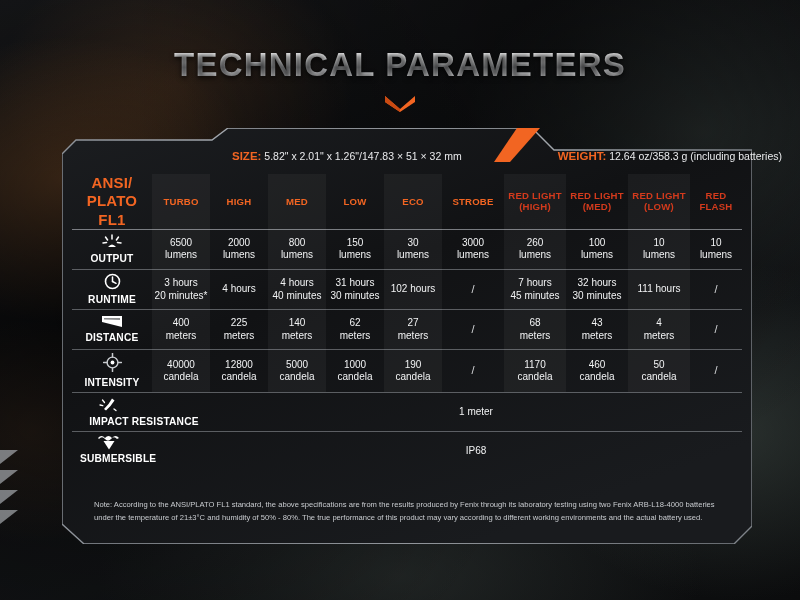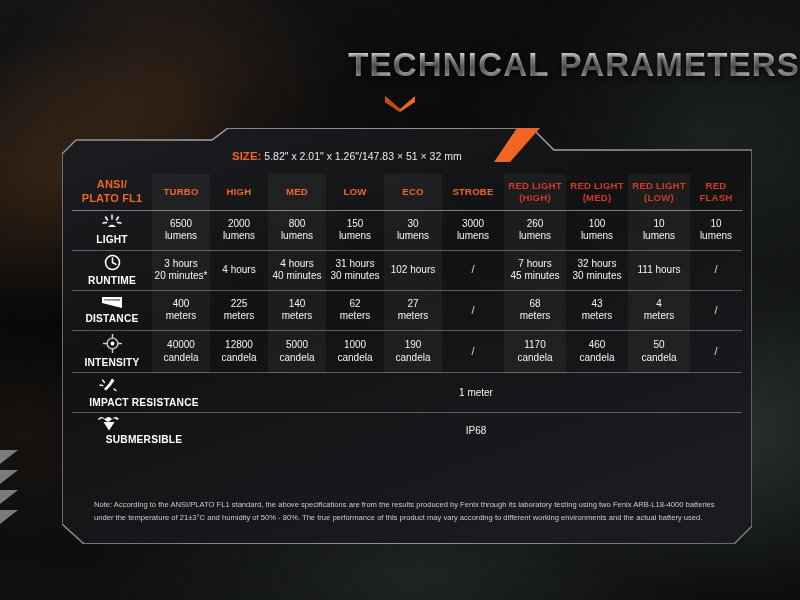--- a/index.html
+++ b/index.html
@@ -24,21 +24,21 @@
       linear-gradient(160deg,#17181a 0%,#0e0f11 40%,#121416 70%,#0b0c0d 100%);
   }
   #backdrop::after{
     content:""; position:absolute; inset:0;
     background:
       radial-gradient(circle at 12% 52%, rgba(0,0,0,.55), transparent 60%),
       radial-gradient(circle at 70% 8%,  rgba(0,0,0,.45), transparent 55%);
   }
 
   
-  #title-block{ position:absolute; top:46px; left:0; width:100%; text-align:right; z-index:5; }
+  #title-block{ position:absolute; top:46px; left:0; width:100%; text-align:center; z-index:5; }
   #page-title{
     font-size:33px; font-weight:bold; letter-spacing:1.2px;
     background:linear-gradient(180deg,#ffffff 0%,#e8e9ea 34%,#9ea0a3 56%,#d9dadc 76%,#86888b 100%);
     -webkit-background-clip:text; background-clip:text; color:transparent;
     text-shadow:0 2px 5px rgba(0,0,0,.75);
   }
   #title-chevron{ margin:10px auto 0; width:34px; height:18px; display:block; }
 
   
   #panel{
@@ -61,21 +61,21 @@
   
   table{ border-collapse:collapse; width:100%; table-layout:fixed; }
   td,th{ padding:0; vertical-align:middle; }
 
   .hdr-cell{
     height:36px; text-align:center; font-size:9.6px; font-weight:bold;
     color:#f26522; line-height:1.22; letter-spacing:.2px;
     border-bottom:1px solid rgba(205,210,216,.55);
   }
   .hdr-cell.red{ color:#d33a1c; }
-  .hdr-cell.ansi{ font-size:11px; }
+  .hdr-cell.ansi{ font-size:15px; }
 
   .row-label{
     text-align:center; font-size:10.2px; font-weight:bold; color:#ffffff;
     padding:3px 2px 4px; letter-spacing:.2px; line-height:1;
   }
   .row-label .ico{ display:block; margin:0 auto 3px; }
 
   .val{
     text-align:center; font-size:10px; color:#f2f3f4; line-height:1.25;
     padding:5px 1px;
@@ -134,20 +134,24 @@
 
     <path d="M0,26 L14,12 L150,12 L166,0 L470,0 L492,22 L690,22 L690,398 L672,416 L22,416 L0,396 Z" fill="url(#pbg)" stroke="url(#edge)" stroke-width="1.4"></path>
 
     <path d="M455,0 L478,0 L448,34 L432,34 Z" fill="#f26522"></path>
   </svg>
 
   <div id="spec-line">
     <span id="size-group">
       <span class="lbl">SIZE:</span>
       <span>5.82" x 2.01" x 1.26"/147.83 × 51 × 32 mm</span>
+    </span>
+    <span id="weight-group">
+      <span class="lbl">WEIGHT:</span>
+      <span>12.64 oz/358.3 g (including batteries)</span>
     </span>
   </div>
 
   <div id="panel-inner">
     <table>
       <colgroup>
         <col style="width:80px">
           <col style="width:58px">
           <col style="width:58px">
         <col style="width:58px">
@@ -207,21 +211,21 @@
           <tr class="tall">
             <td class="row-label"><span class="ico"><svg width="20" height="15" viewBox="0 0 20 15">
                   <g stroke="#fff" stroke-width="1.5" stroke-linecap="round">
                     <line x1="10" y1="1" x2="10" y2="5"></line>
                     <line x1="3.5" y1="3" x2="5.6" y2="6"></line>
                     <line x1="16.5" y1="3" x2="14.4" y2="6"></line>
                     <line x1="1" y1="9" x2="4.6" y2="8.4"></line>
                     <line x1="19" y1="9" x2="15.4" y2="8.4"></line>
                   </g>
                   <path d="M6 13 Q10 8 14 13 Z" fill="#fff"></path>
-                </svg></span><span>LIGHT</span></td>
+                </svg></span><span>OUTPUT</span></td>
             <td class="val tint">
               <div>6500</div>
               <div>lumens</div>
             </td>
             <td class="val">
               <div>2000</div>
               <div>lumens</div>
             </td>
             <td class="val tint">
               <div>800</div>
@@ -386,21 +390,21 @@
                   <path d="M6 13 L10.5 8 L14 2.5 L16.5 4.5 L12.5 10 L8 14.5 Z" fill="#fff"></path>
                   <g stroke="#fff" stroke-width="1.3" stroke-linecap="round">
                     <line x1="4.5" y1="4" x2="6.5" y2="6.5"></line>
                     <line x1="2" y1="9" x2="4.8" y2="9.6"></line>
                     <line x1="16" y1="13" x2="18" y2="14.6"></line>
                   </g>
                 </svg></span><span>IMPACT RESISTANCE</span></td>
             <td class="merged" colspan="9">1 meter</td>
           </tr>
           <tr class="short">
-            <td class="row-label" colspan="2" style="text-align: center; padding-left: 8px;"><span class="ico" style="margin:0 0 2px 18px;text-align:left"><svg width="22" height="15" viewBox="0 0 22 15">
+            <td class="row-label" colspan="2" style="text-align: left; padding-left: 8px;"><span class="ico" style="margin:0 0 2px 18px;text-align:left"><svg width="22" height="15" viewBox="0 0 22 15">
                   <path d="M1 4 Q4 0.5 7 4 T13 4 Q16 0.5 19 4 L21 3 Q17.5 -1 14 3 Q10.5 -1 7 3 Q3.5 -1 0 3 Z" fill="#fff"></path>
                   <path d="M5.5 6 L16.5 6 L11 14.5 Z" fill="#fff"></path>
                 </svg></span><span>SUBMERSIBLE</span></td>
             <td class="merged" colspan="9">IP68</td>
           </tr>
         </tbody>
     </table>
   </div>
 
   <div id="footnote">

